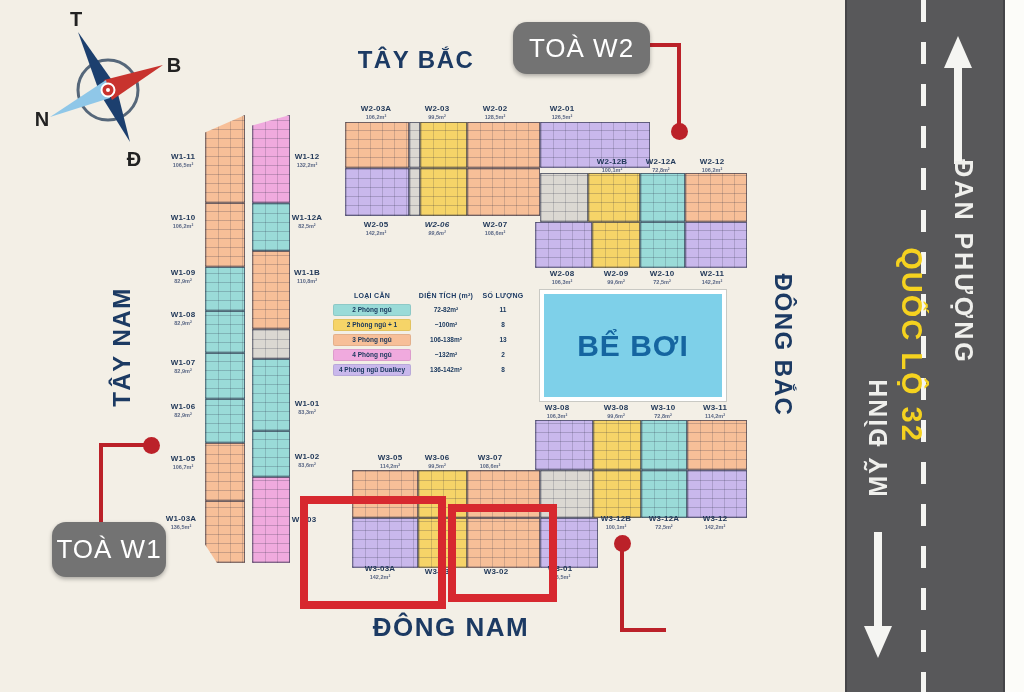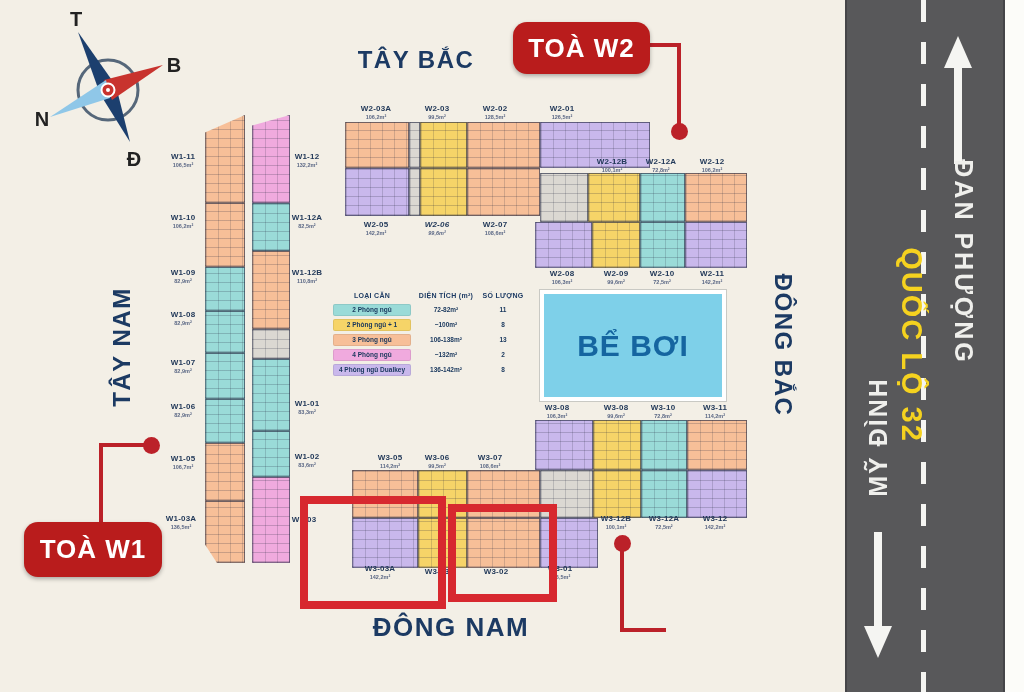--- a/index.html
+++ b/index.html
@@ -14,21 +14,21 @@
   .unit-label .nm{font-size:8px;font-weight:bold;color:#233a5a;letter-spacing:.2px;}
   .unit-label .ar{font-size:5.5px;font-weight:bold;color:#5a6785;}
 
   
   .dir{position:absolute;color:#1c3a63;font-weight:bold;font-size:24px;letter-spacing:1.5px;
        transform:translate(-50%,-50%);white-space:nowrap;z-index:3;}
   .dir.v90{transform:translate(-50%,-50%) rotate(90deg);}
   .dir.vm90{transform:translate(-50%,-50%) rotate(-90deg);}
 
   
-  .badge{position:absolute;background:#b91c1c;color:#fff;font-weight:bold;font-size:26px;
+  .badge{position:absolute;background:#737373;color:#fff;font-weight:normal;font-size:26px;
     display:flex;align-items:center;justify-content:center;border-radius:14px;letter-spacing:1px;
     box-shadow:0 2px 4px rgba(0,0,0,.3);z-index:8;}
   .conn{position:absolute;background:#bb2129;z-index:7;}
   .dot{position:absolute;width:17px;height:17px;border-radius:50%;background:#bb2129;z-index:7;}
 
   
   .hl{position:absolute;border:8px solid #d7282f;background:transparent;z-index:6;}
 
   
   #pool{position:absolute;left:540px;top:290px;width:178px;height:103px;background:#7ed0e9;
@@ -133,21 +133,21 @@
         <div class="nm">W1-12</div>
         <div class="ar">132,2m²</div>
       </div>
       <div class="unit" style="left: 252px; top: 203px; width: 38px; height: 48px; background-color: rgb(154, 219, 216);"></div>
       <div class="unit-label" style="left: 307px; top: 221px;">
         <div class="nm">W1-12A</div>
         <div class="ar">82,5m²</div>
       </div>
       <div class="unit" style="left: 252px; top: 251px; width: 38px; height: 78px; background-color: rgb(247, 191, 152);"></div>
       <div class="unit-label" style="left: 307px; top: 276px;">
-        <div class="nm">W1-12B</div>
+        <div class="nm">W1-1B</div>
         <div class="ar">110,8m²</div>
       </div>
       <div class="unit" style="left: 252px; top: 329px; width: 38px; height: 30px; background-color: rgb(219, 216, 210);"></div>
       <div class="unit" style="left: 252px; top: 359px; width: 38px; height: 72px; background-color: rgb(154, 219, 216);"></div>
       <div class="unit-label" style="left: 307px; top: 407px;">
         <div class="nm">W1-01</div>
         <div class="ar">83,3m²</div>
       </div>
       <div class="unit" style="left: 252px; top: 431px; width: 38px; height: 46px; background-color: rgb(154, 219, 216);"></div>
       <div class="unit-label" style="left: 307px; top: 460px;">
@@ -337,21 +337,21 @@
           <div class="pill" style="background: rgb(201, 184, 236);">4 Phòng ngủ Dualkey</div>
           <div class="la">136-142m²</div>
           <div class="lc">8</div>
         </div>
       </div>
   </div>
 
   <div class="hl" style="left:300px;top:496px;width:130px;height:97px;"></div>
   <div class="hl" style="left:448px;top:504px;width:93px;height:82px;"></div>
 
-  <div class="badge" style="left:24px;top:522px;width:138px;height:55px;">TOÀ W1</div>
+  <div class="badge" style="left:52px;top:522px;width:114px;height:55px;">TOÀ W1</div>
   <div class="conn" style="left:99px;top:444px;width:4px;height:80px;"></div>
   <div class="conn" style="left:99px;top:443px;width:48px;height:4px;"></div>
   <div class="dot" style="left:143px;top:437px;"></div>
 
   <div class="badge" style="left:513px;top:22px;width:137px;height:52px;">TOÀ W2</div>
   <div class="conn" style="left:648px;top:43px;width:32px;height:4px;"></div>
   <div class="conn" style="left:677px;top:43px;width:4px;height:84px;"></div>
   <div class="dot" style="left:671px;top:123px;"></div>
 
   <div class="dot" style="left:614px;top:535px;"></div>

